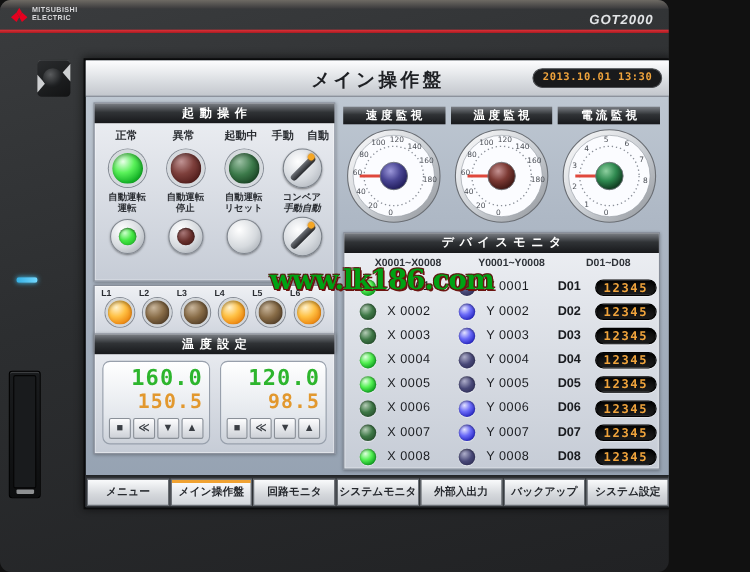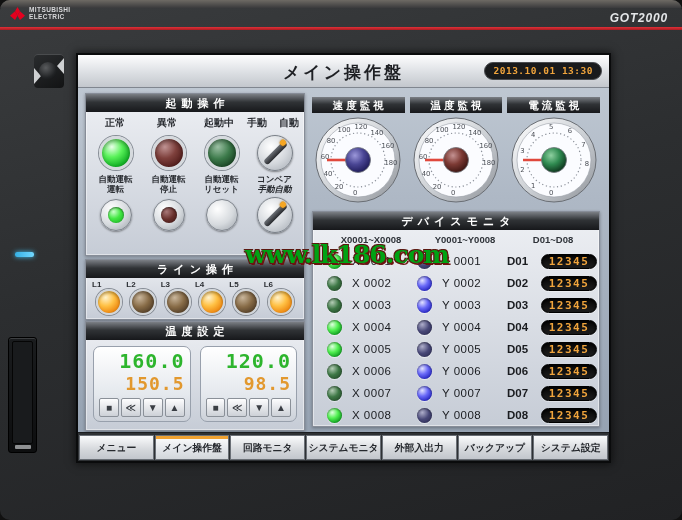--- a/index.html
+++ b/index.html
@@ -1,19 +1,19 @@
 <!DOCTYPE html>
 <html><head>
 <meta charset="utf-8">
 <style>
   html,body{margin:0;padding:0;background:#111;}
   *{box-sizing:border-box;}
   body{font-family:"Liberation Sans","DejaVu Sans",sans-serif;}
 
-  .device{position:relative;width:682px;height:520px;background:linear-gradient(165deg,#3a3c3e 0%,#2c2e30 45%,#212224 100%);border-radius:10px;overflow:hidden;}
+  .device{position:relative;width:608px;height:520px;background:linear-gradient(165deg,#3a3c3e 0%,#2c2e30 45%,#212224 100%);border-radius:10px;overflow:hidden;}
   .bezel-topface{position:absolute;left:0;top:0;right:0;height:8px;background:linear-gradient(180deg,#6e6a64,#3a3a3c);}
   .red-stripe{position:absolute;left:0;top:27px;right:0;height:3px;background:linear-gradient(180deg,#e03038,#a81c22);}
 
   .brand{position:absolute;left:10px;top:6px;display:flex;align-items:center;gap:4px;z-index:3;}
   .brand-text{color:#d8d8da;font-size:6.5px;font-weight:bold;line-height:7px;letter-spacing:.4px;}
   .model{position:absolute;right:14px;top:11px;color:#e3e5e7;font-size:12px;font-weight:bold;font-style:italic;letter-spacing:.8px;z-index:3;}
 
   .sensor{position:absolute;left:34px;top:54px;width:30px;height:34px;background:linear-gradient(150deg,#2a2c2e,#121314);border-radius:4px;box-shadow:inset 0 1px 0 #4a4c4e;}
   .sensor .tri-r{position:absolute;right:0;top:4px;width:0;height:0;border-top:8px solid transparent;border-bottom:8px solid transparent;border-right:7px solid #cfd1d3;}
   .sensor .tri-l{position:absolute;left:0;bottom:4px;width:0;height:0;border-top:8px solid transparent;border-bottom:8px solid transparent;border-left:7px solid #cfd1d3;}
@@ -64,21 +64,21 @@
   
   .p-line{left:7px;top:204px;width:220px;height:61px;}
   .line-lbls{display:flex;margin-top:2px;padding:0 6px;}
   .line-lbls div{flex:1;text-align:left;font-size:8px;font-weight:bold;color:#2a2d32;}
   .line-lamps{display:flex;padding:0 6px;margin-top:0;}
   .line-lamps .lc{flex:1;display:flex;justify-content:center;}
   .line-lamp{width:26px;height:26px;border-radius:50%;border:2px solid #d2d6da;box-shadow:0 0 0 1px #868c95,inset 0 2px 3px rgba(0,0,0,.3);background:radial-gradient(circle at 35% 30%,#c9b69c,#876b46 45%,#523e28 80%,#382a18);}
   .line-lamp.on{background:radial-gradient(circle at 35% 30%,#fff2cc,#ffc145 40%,#f09018 70%,#aa5a08);}
 
   
-  .p-temp{left:7px;top:266px;width:220px;height:110px;}
+  .p-temp{left:7px;top:248px;width:220px;height:110px;}
   .temp-body{display:flex;gap:9px;padding:6px 7px;}
   .temp-card{flex:1;background:linear-gradient(180deg,#ffffff,#e4e8ed 65%,#ccd1d9);border:1px solid #98a0ac;border-radius:7px;padding:2px 5px 4px;}
   .sv{font-family:"DejaVu Sans Mono",monospace;font-size:20px;font-weight:bold;color:#2db52d;text-align:right;line-height:24px;letter-spacing:1px;}
   .pv{font-family:"DejaVu Sans Mono",monospace;font-size:18px;font-weight:bold;color:#e2982e;text-align:right;line-height:22px;letter-spacing:1px;}
   .temp-btns{display:flex;gap:2px;margin-top:3px;}
   .tbtn{flex:1;height:19px;background:linear-gradient(180deg,#fdfdfe,#cdd1d7);border:1px solid #8a9098;border-radius:2px;font-size:10px;font-weight:bold;color:#3a3e44;text-align:center;line-height:17px;}
 
   
   .gauges{position:absolute;left:234px;top:42px;width:288px;display:flex;gap:5px;}
   .ggroup{flex:1;}
@@ -216,21 +216,20 @@
             <div class="knob">
               <div class="lever">
                 <i class="tip"></i>
               </div>
             </div>
           </div>
       </div>
     </div>
 
     <div class="panel p-line">
-      <div class="hdr">ライン操作</div>
       <div class="line-lbls">
         <div>L1</div>
         <div>L2</div>
         <div>L3</div>
         <div>L4</div>
         <div>L5</div>
         <div>L6</div>
       </div>
       <div class="line-lamps">
         <div class="lc">

